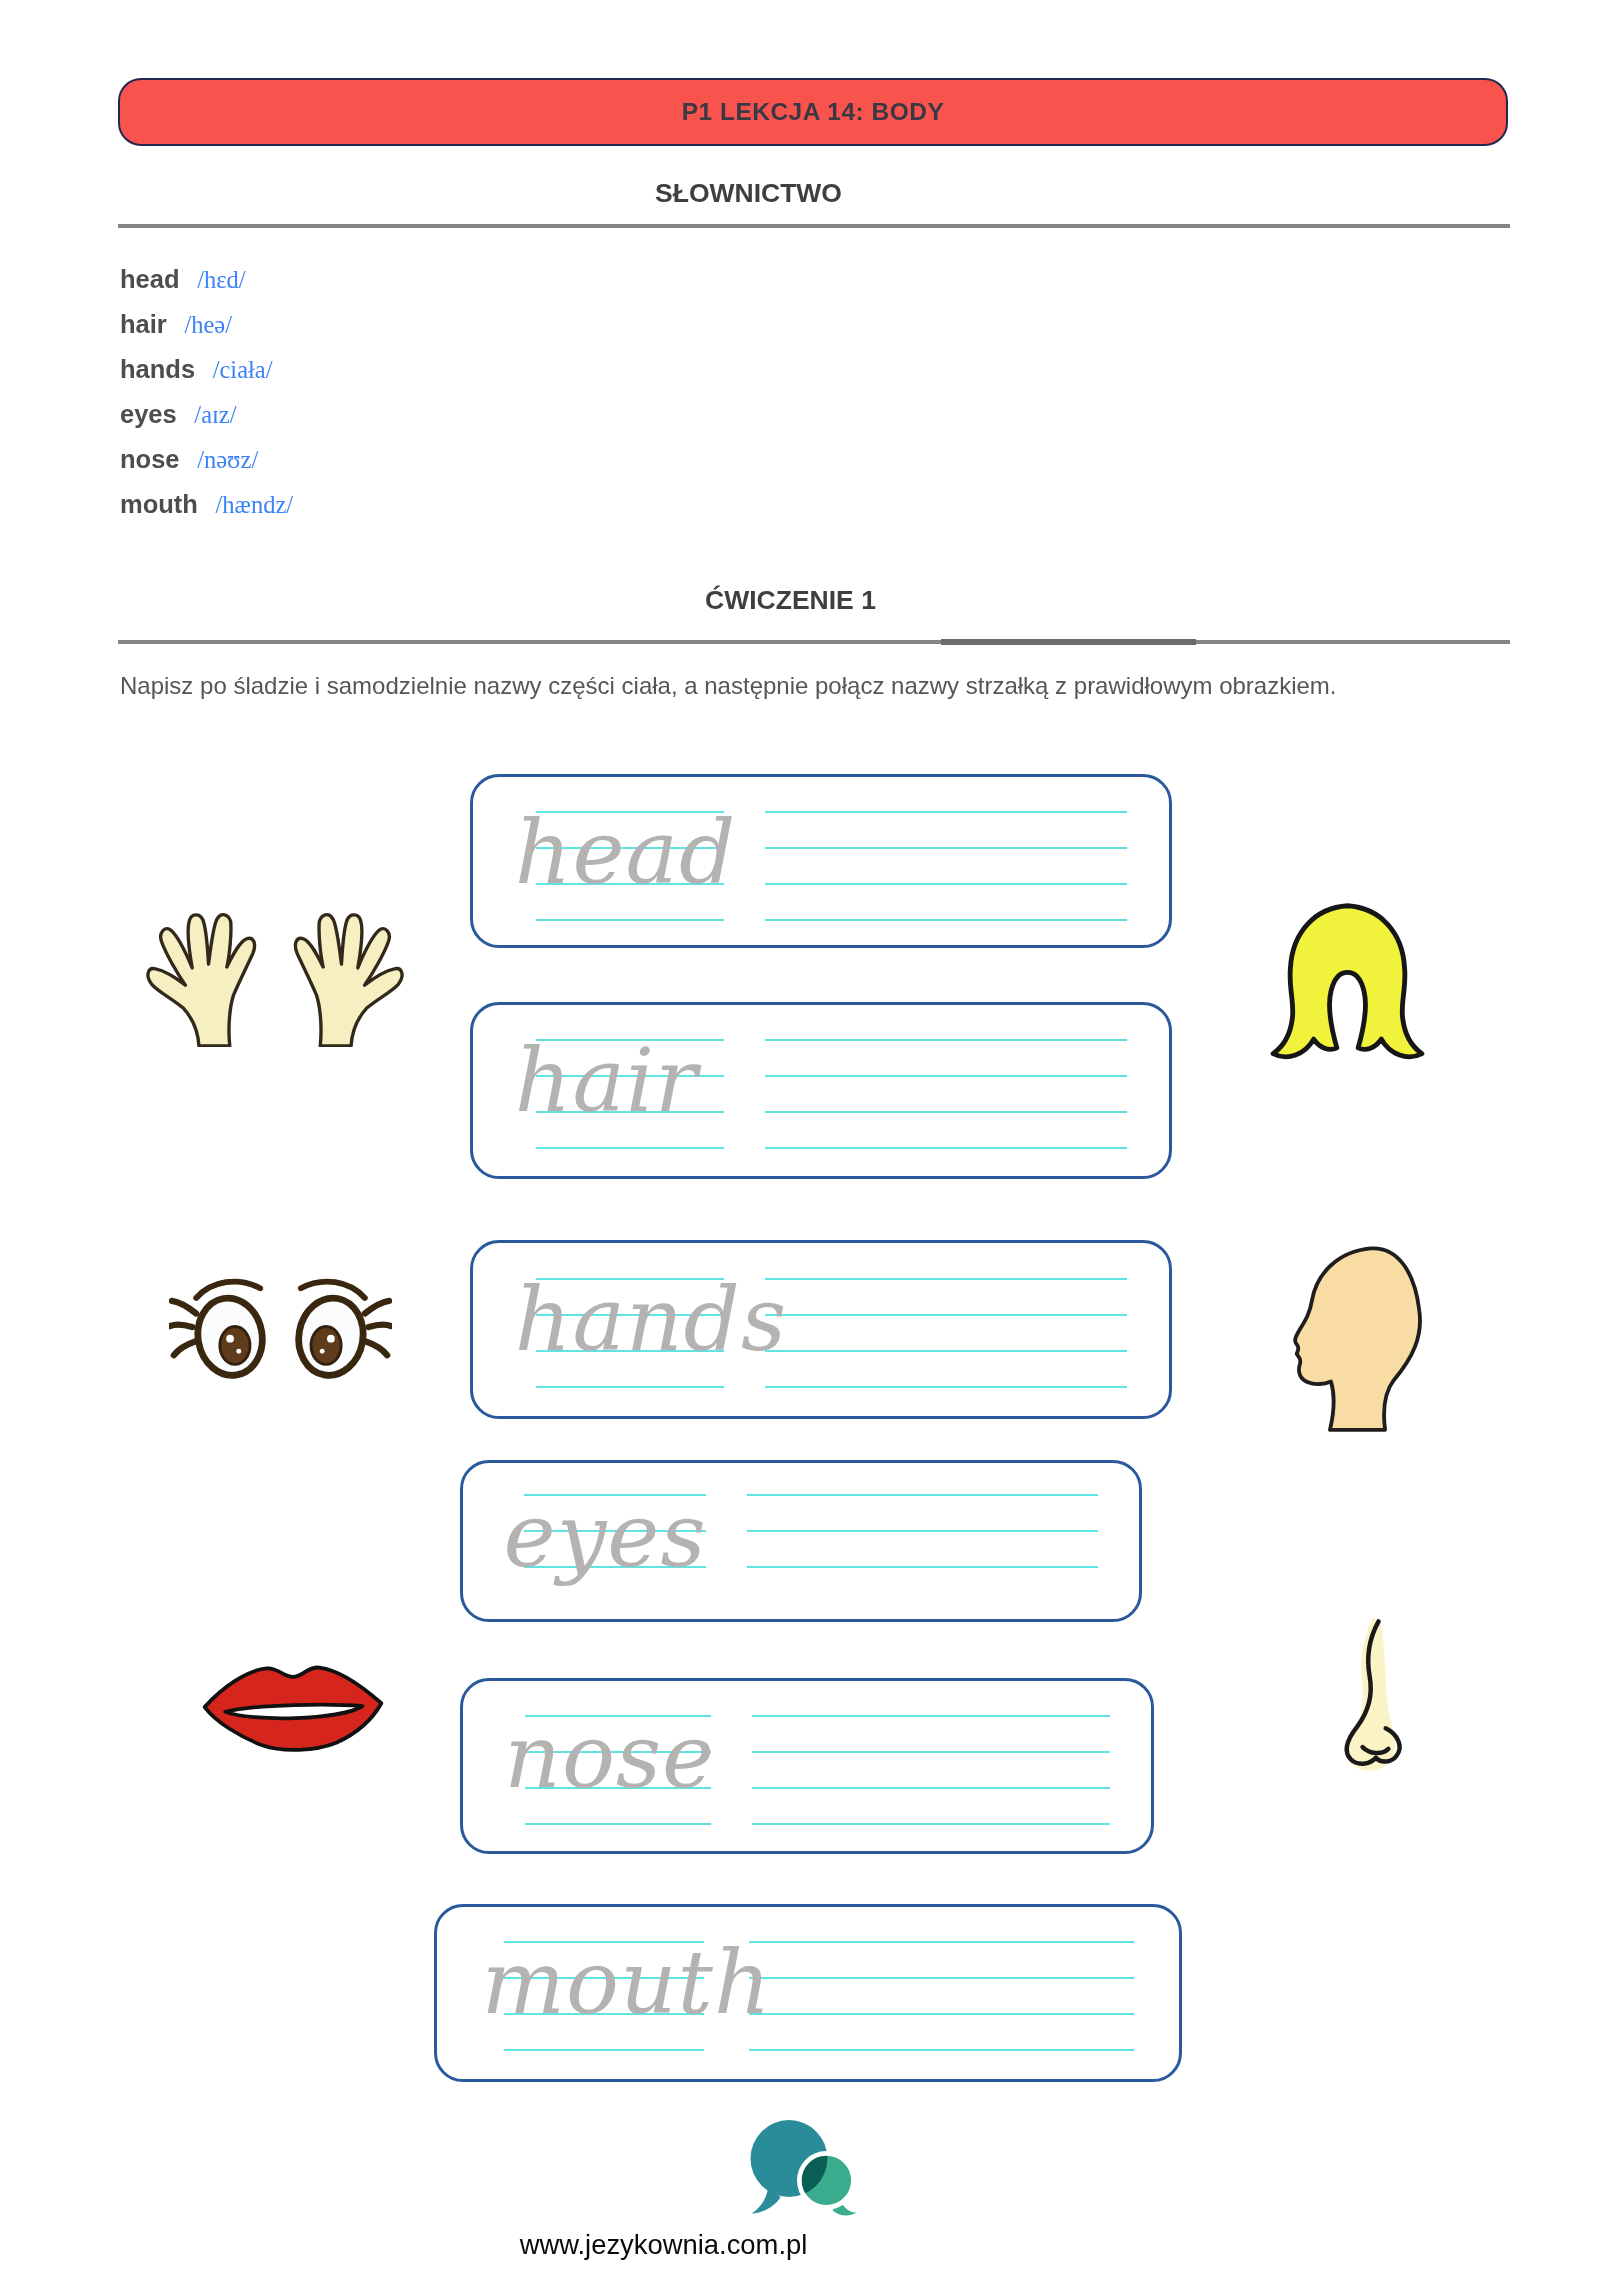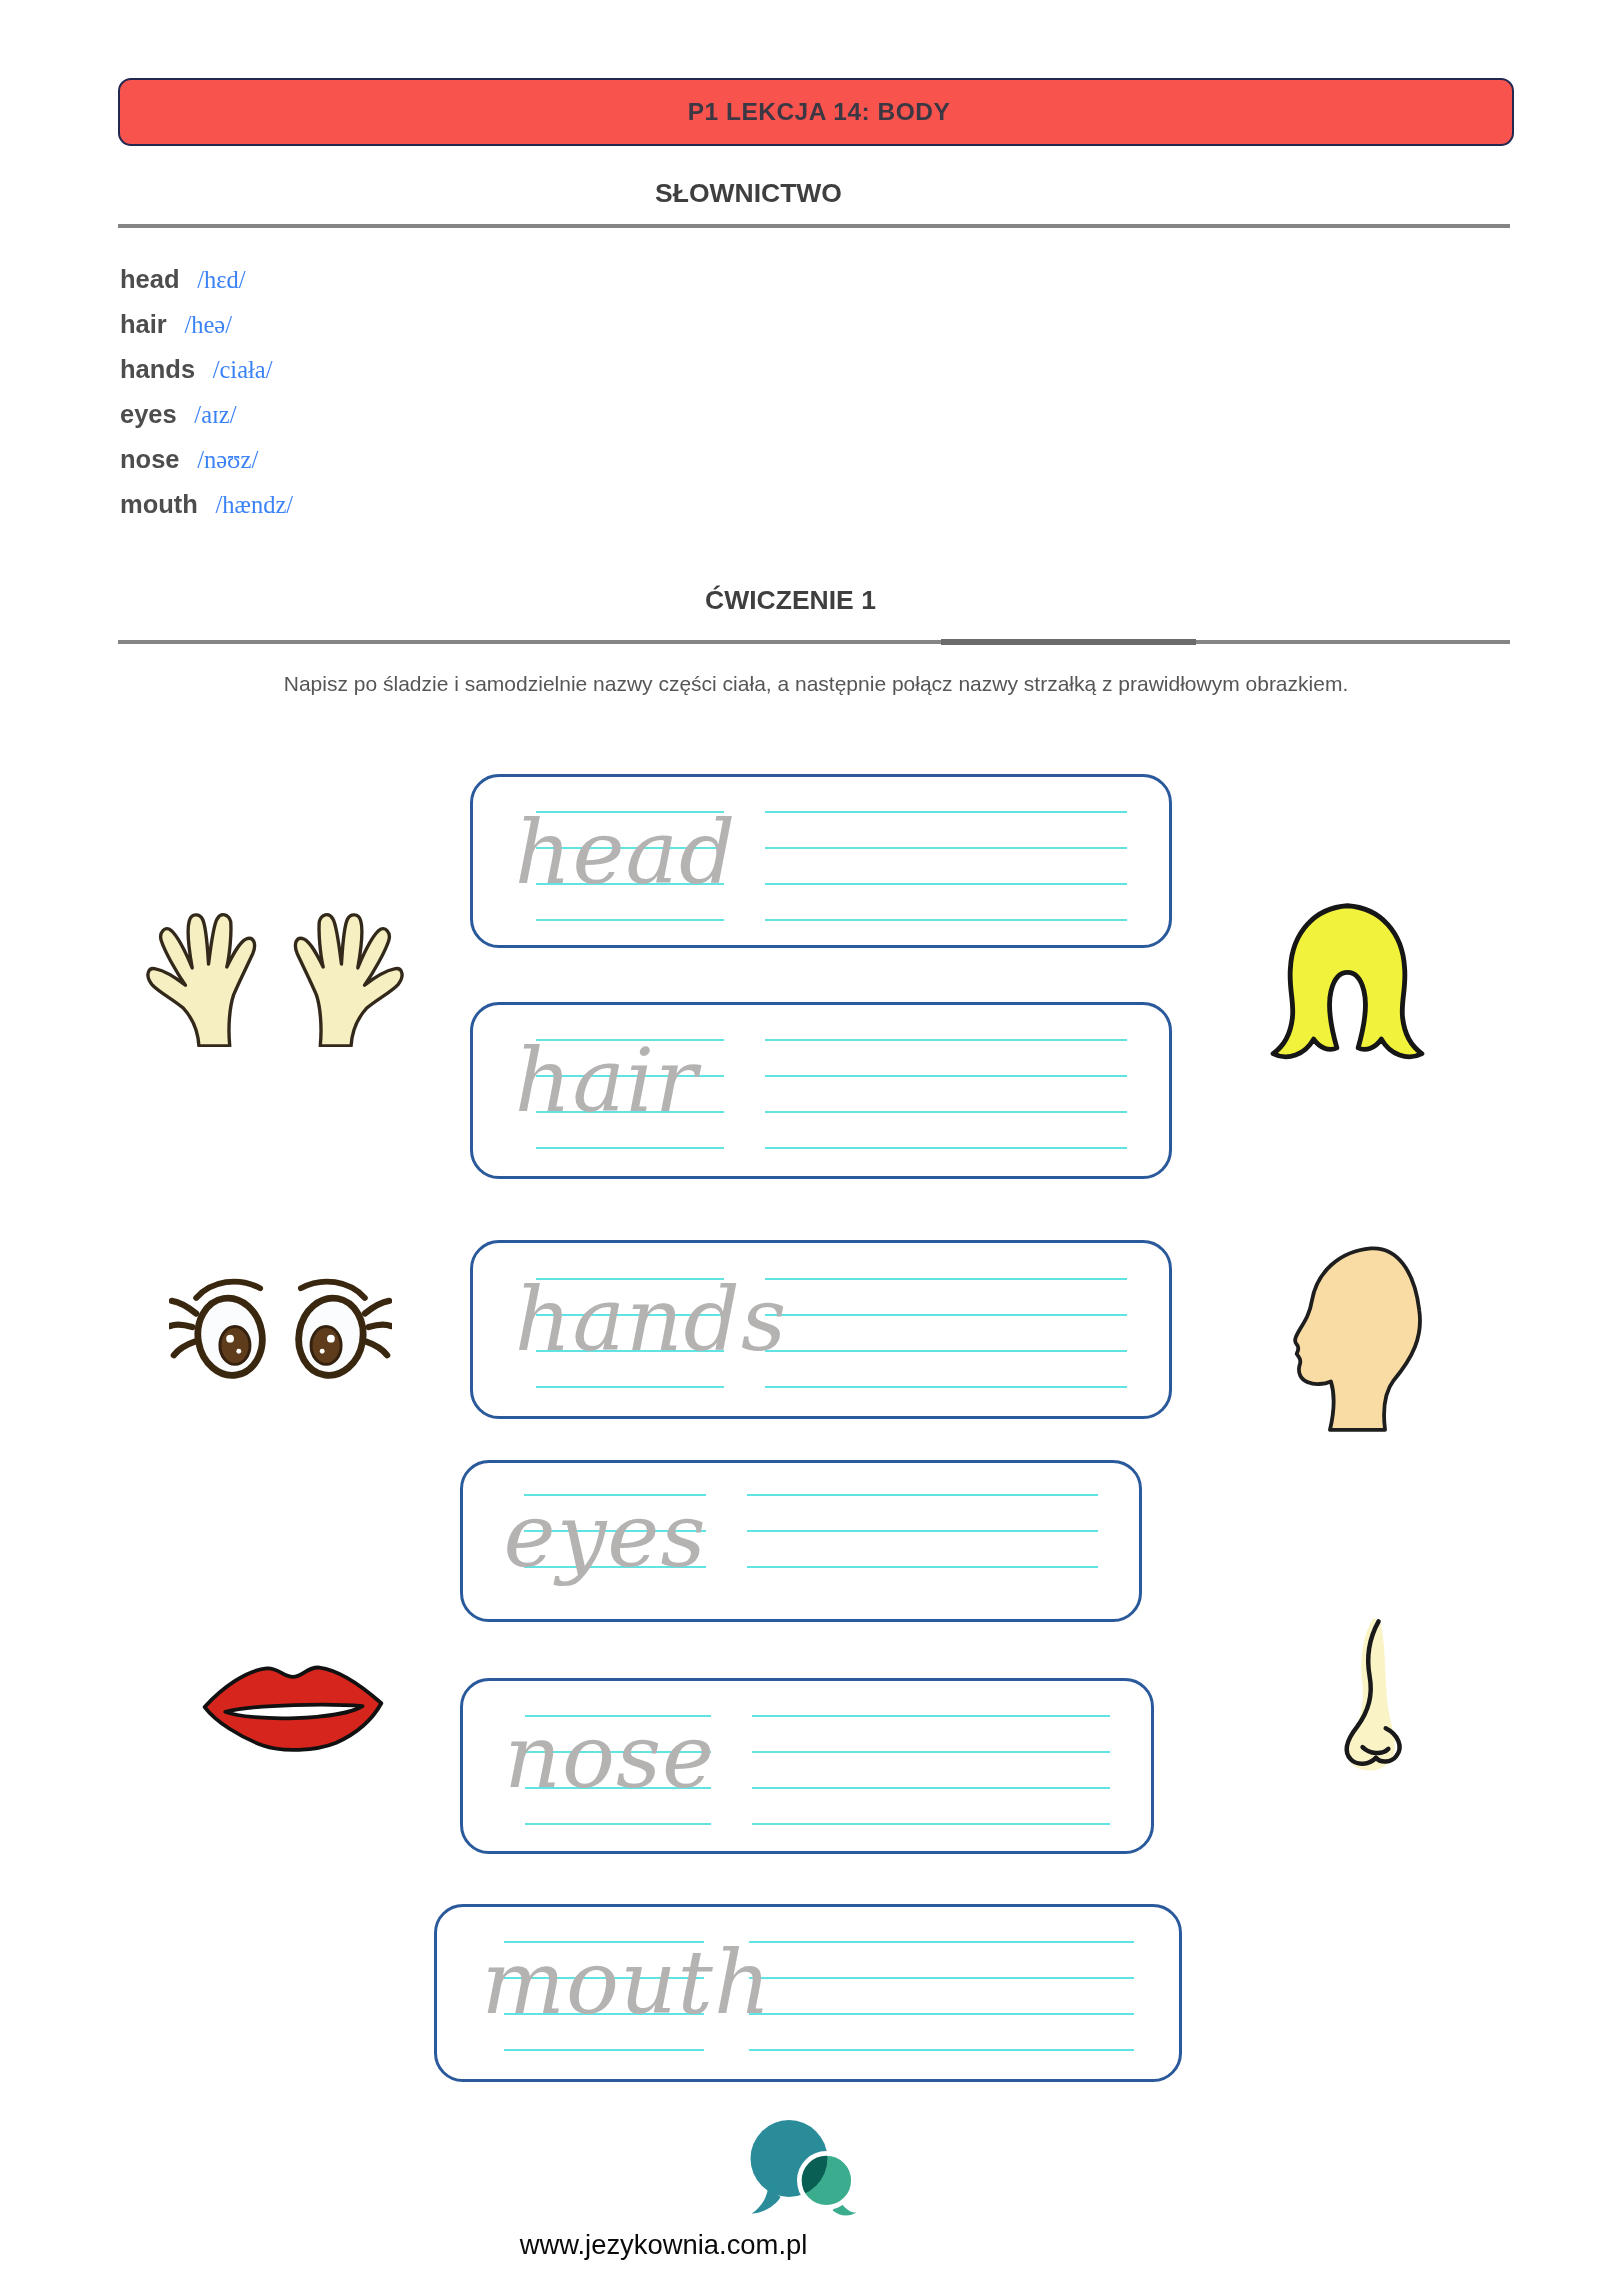--- a/index.html
+++ b/index.html
@@ -1,22 +1,22 @@
 <!DOCTYPE html>
 <html><head>
 <meta charset="utf-8">
 <style>
   html,body{margin:0;padding:0;background:#fff;}
   .page{position:relative;width:1621px;height:2293px;background:#ffffff;
         font-family:"Liberation Sans",sans-serif;overflow:hidden;}
 
   
   .banner{position:absolute;left:118px;top:78px;width:1386px;height:64px;
-          background:#F9534E;border:2.9px solid #232850;border-radius:13px;
-          display:flex;align-items:center;justify-content:center;padding-left:6px;}
+          background:#F9534E;border:2.9px solid #232850;border-radius:23px;
+          display:flex;align-items:center;justify-content:center;}
   .banner span{font-size:24.5px;font-weight:bold;color:#3B3844;letter-spacing:0.5px;}
 
   
   .h1{position:absolute;left:0;width:1497px;text-align:center;
       font-size:26.5px;font-weight:bold;color:#3F3F3F;margin:0;}
   .voc-h{top:178px;}
   .ex-h{top:585px;margin-left:42px;}
 
   
   .rule{position:absolute;left:118px;width:1392px;height:3.9px;background:#858585;}
@@ -25,21 +25,21 @@
   .rule-dark{position:absolute;left:823px;top:-1px;width:255px;height:5.9px;background:#6B6B6B;}
 
   
   .vocab{position:absolute;left:120px;top:257px;font-size:25.5px;line-height:45px;color:#4D4D4D;}
   .vocab .w{font-weight:bold;color:#4D4D4D;}
   .vocab .ipa{color:#3b82f6;margin-left:17.6px;font-family:Liberation Serif, serif;font-size:24.5px;}
   .vocab-pl{position:absolute;left:882px;top:257px;font-size:25.5px;line-height:45px;color:#4D4D4D;}
 
   
   .instruction{position:absolute;left:120px;top:672px;width:1392px;margin:0;
-               font-size:21px;color:#565656;white-space:nowrap;text-align:center;}
+               font-size:24px;color:#565656;white-space:nowrap;}
 
   
   .tracebox{position:absolute;background:#fff;border:3.9px solid #2A5A9B;
             border-radius:29px;box-sizing:border-box;}
   .box1{left:470px;top:774px;width:702px;height:174px;}
   .box2{left:470px;top:1002px;width:702px;height:177px;}
   .box3{left:470px;top:1240px;width:702px;height:179px;}
   .box4{left:460px;top:1460px;width:682px;height:162px;}
   .box5{left:460px;top:1678px;width:694px;height:176px;}
   .box6{left:434px;top:1904px;width:748px;height:178px;}

